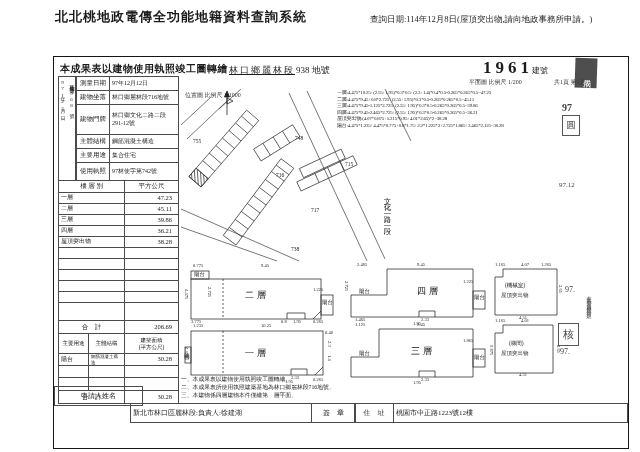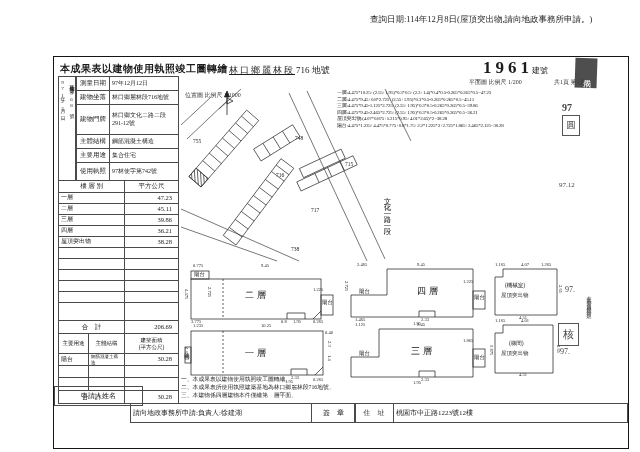--- a/index.html
+++ b/index.html
@@ -52,27 +52,28 @@
       display:flex;align-items:center;justify-content:center;font-size:11px;}
   .st97c{left:506px;top:290px;font-size:8px;}
   .vstrip{left:531px;top:234px;writing-mode:vertical-rl;text-orientation:upright;
       font-size:5px;letter-spacing:1.5px;color:#555;}
 </style>
 </head>
 <body>
 
 <div class="page">
 
+  <div class="abs hdr-title">北北桃地政電傳全功能地籍資料查詢系統</div>
   <div class="abs hdr-date">查詢日期:114年12月8日(屋頂突出物,請向地政事務所申請。)</div>
 
   <div class="abs main-box">
 
     <div class="abs form-title">本成果表以建物使用執照竣工圖轉繪</div>
     <div class="abs sec-name">林口鄉麗林段</div>
-    <div class="abs parcel-no">716 地號</div>
+    <div class="abs parcel-no">938 地號</div>
     <div class="abs bno">1961</div>
     <div class="abs bno-lb">建號</div>
     <div class="abs scale1">位置圖 比例尺 1/1000</div>
     <div class="abs scale2">平面圖 比例尺 1/200</div>
     <div class="abs pageno">共1頁 第1頁</div>
 
     <div class="cell receipt" style="left:4px;top:19px;width:18px;height:105px;">
       <span>97年12月3日</span>
       <span>莊建測字第8968號</span>
     </div>
@@ -200,21 +201,21 @@
         <span>合　計</span>
       </div>
     <div class="cell r-val" style="left:70px;top:333px;width:55px;height:14px;">
         <span>30.28</span>
       </div>
 
     <div class="cell c-center" style="left:0px;top:329px;width:89px;height:20px;font-size:7px;">
         <span>申請人姓名</span>
       </div>
     <div class="cell c-val" style="left:76px;top:346px;width:182px;height:20px;font-size:7px;">
-        <span>請向地政事務所申請:負責人:徐建湖</span>
+        <span>新北市林口區麗林段:負責人:徐建湖</span>
       </div>
     <div class="cell c-center" style="left:257px;top:346px;width:45px;height:20px;font-size:7px;">
         <span>簽　章</span>
       </div>
     <div class="cell" style="left:301px;top:346px;width:0px;height:20px;border:none;"></div>
     <div class="cell c-center" style="left:300px;top:346px;width:40px;height:20px;font-size:7px;">
         <span>住　址</span>
       </div>
     <div class="cell c-val" style="left:339px;top:346px;width:235px;height:20px;font-size:7px;">
         <span>桃園市中正路1223號12樓</span>

